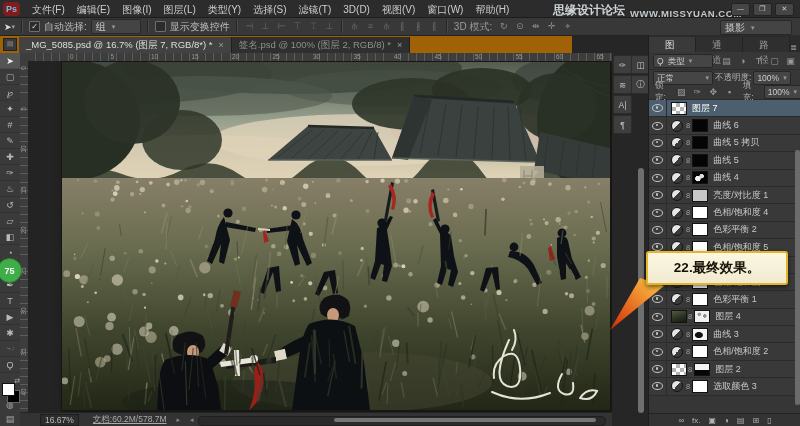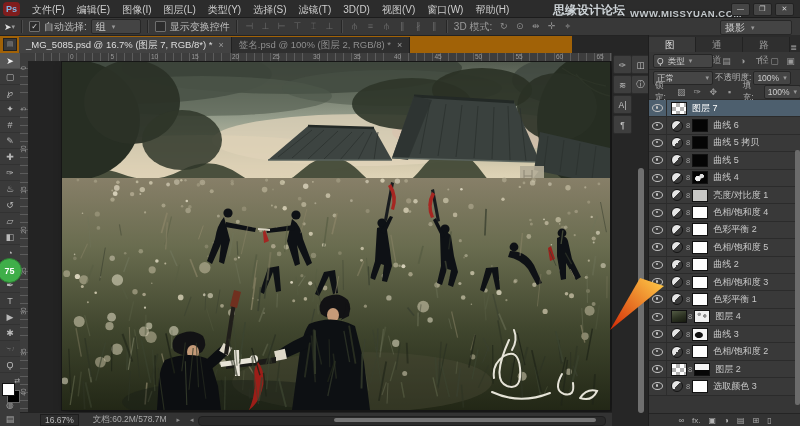--- a/index.html
+++ b/index.html
@@ -49,21 +49,21 @@
   .htick{position:absolute;top:0;font-size:6.5px;color:#9a9a9a;line-height:8px;}
   #vruler{position:absolute;left:0;top:8px;width:8px;height:351px;background:#3d3d3d;border-right:1px solid #2a2a2a;
     background-image:repeating-linear-gradient(to bottom,transparent 0 7.1px,#5c5c5c 7.1px 8.1px);}
   .vtick{position:absolute;left:0px;font-size:6.5px;color:#9a9a9a;transform:rotate(-90deg);transform-origin:4px 4px;width:8px;text-align:center;}
   #canvas{position:absolute;left:8px;top:8px;width:584px;height:351px;background:#232323;overflow:hidden;}
   #photo-wrap{position:absolute;left:34px;top:1px;width:548px;height:348px;box-shadow:0 0 0 1px #161616,3px 3px 8px rgba(0,0,0,.55);}
   #photo{width:548px;height:348px;display:block;}
   
   #statusbar{position:absolute;left:0;top:359px;width:592px;height:14px;background:#333;border-top:1px solid #222;display:flex;align-items:center;font-size:8.5px;color:#aaa;}
   #zoomfield{margin-left:20px;background:#2d2d2d;border:1px solid #1e1e1e;padding:0 4px;height:10px;line-height:10px;color:#bbb;}
-  #doclabel{margin-left:14px;}
+  #doclabel{margin-left:14px;text-decoration:underline;}
   .st-arrow{margin-left:10px;font-size:7px;color:#8a8a8a;}
   #hscroll{position:absolute;left:178px;top:3px;width:406px;height:8px;background:#2a2a2a;border:1px solid #1f1f1f;border-radius:4px;}
   #hthumb{position:absolute;left:135px;top:1px;width:262px;height:4px;background:#757575;border-radius:2px;}
   
   #gutter{position:absolute;left:612px;top:53px;width:36px;height:373px;background:#262626;}
   .dockcol{position:absolute;top:2px;width:17px;display:flex;flex-direction:column;gap:1px;}
   #dockcol1{left:1px;} #dockcol2{left:19px;}
   .dockbtn{width:17px;height:17px;background:#3e3e3e;border:1px solid #2c2c2c;border-radius:2px;color:#c6c6c6;font-size:8.5px;display:flex;align-items:center;justify-content:center;}
   #vscroll{position:absolute;left:26px;top:115px;width:6px;height:245px;background:#6f6f6f;border-radius:3px;}
   
@@ -1019,14 +1019,17 @@
 
   <svg id="tailsvg">
     <defs>
       <linearGradient id="tailg" x1="0" y1="1" x2="1" y2="0">
         <stop offset="0" stop-color="#d42805"></stop>
           <stop offset="1" stop-color="#ffd04a"></stop>
       </linearGradient>
     </defs>
     <polygon points="14,54 44,2 68,10" fill="url(#tailg)"></polygon>
   </svg>
+  <div id="callout">
+    <span>22.最终效果。</span>
+  </div>
 
 </div>
 
 </body></html>

